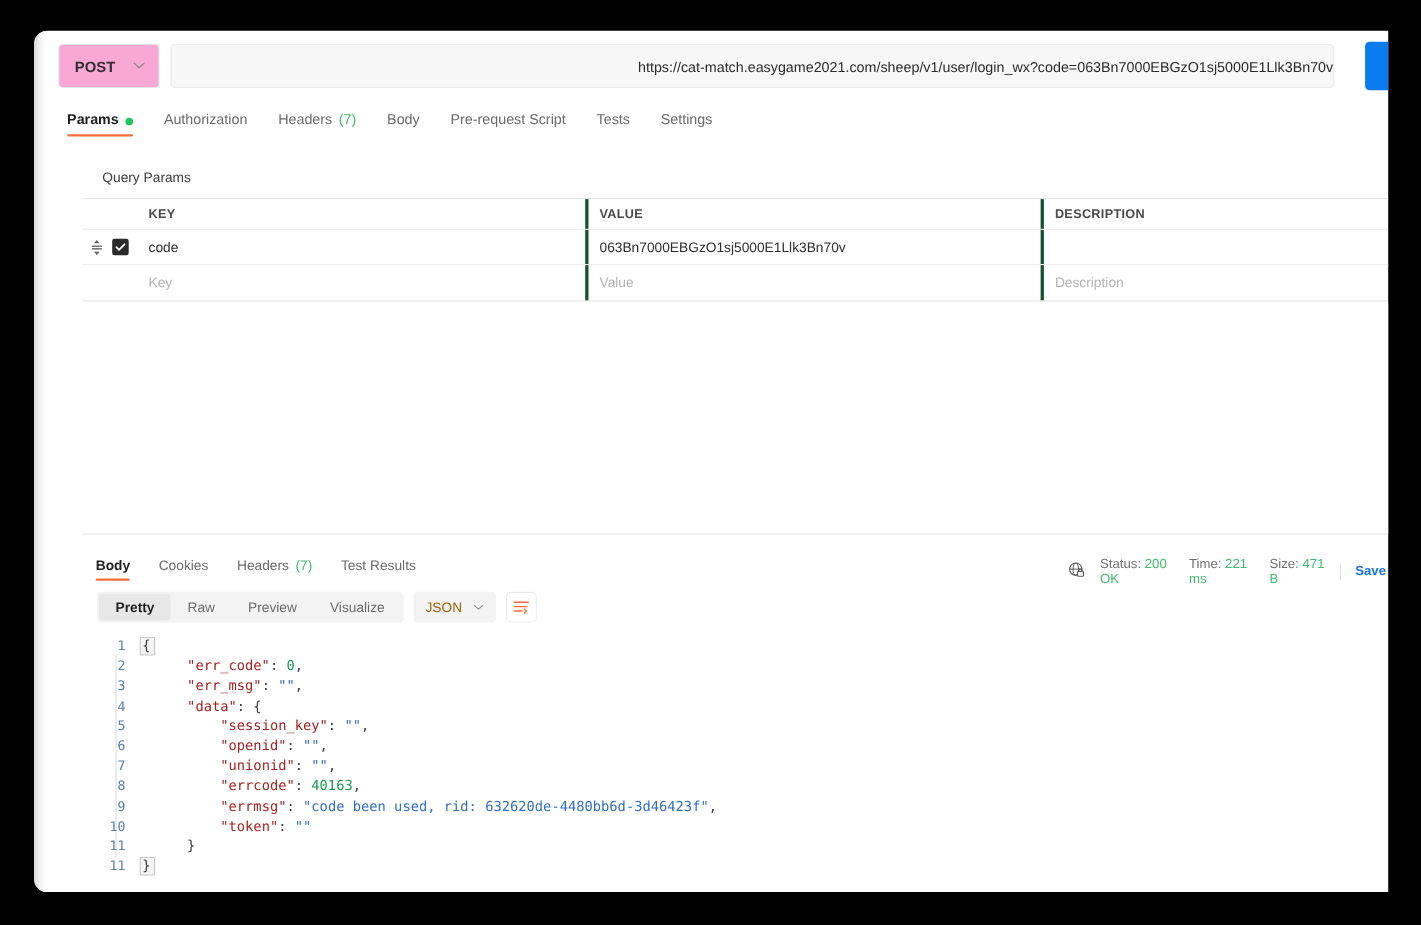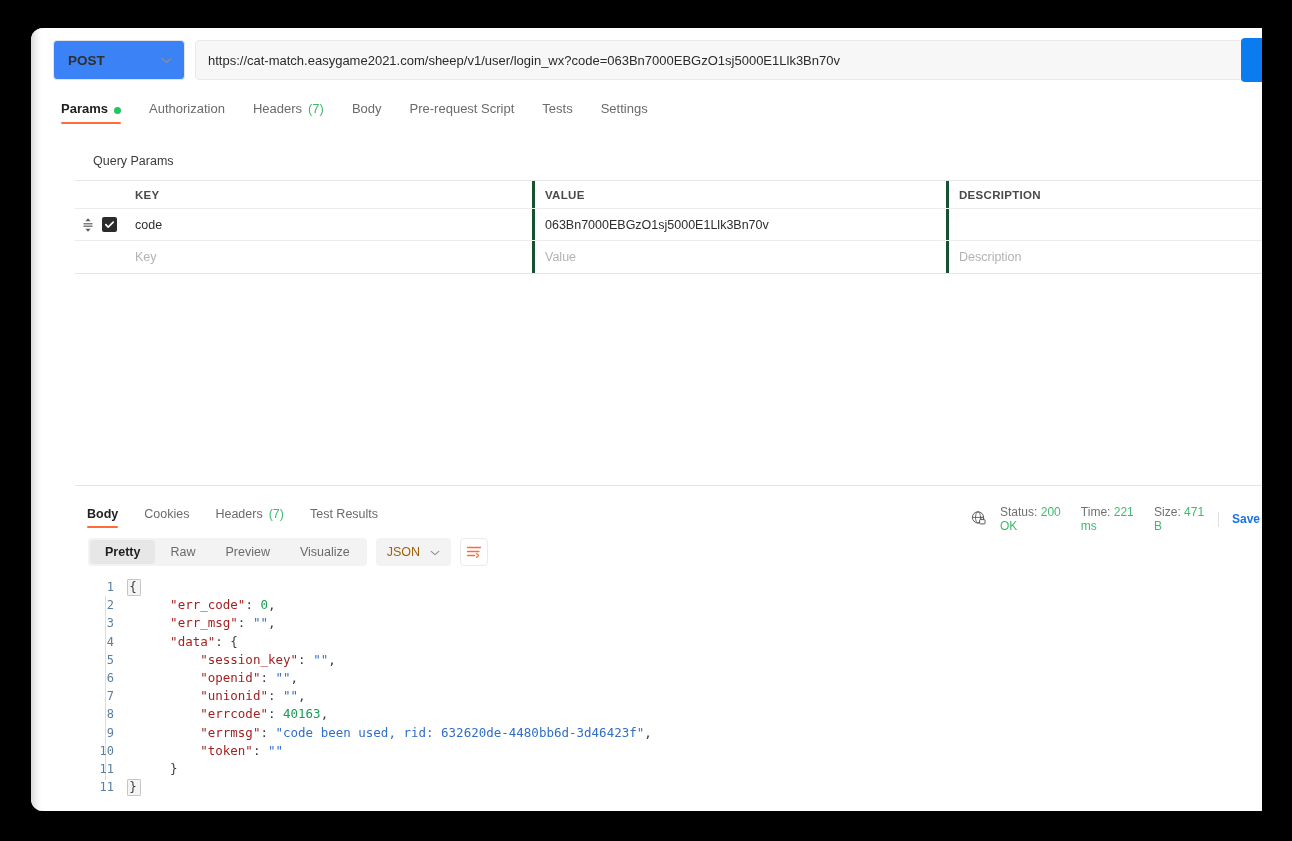--- a/index.html
+++ b/index.html
@@ -27,40 +27,41 @@
     pointer-events: none;
   }
 
   
   .urlrow {
     position: absolute; left: 22px; top: 10px;
     display: flex; align-items: center; gap: 10px;
     width: 1260px; height: 44px;
   }
   .method {
-    width: 132px; height: 40px;
-    background: #3b82f6;
+    width: 92px; height: 40px;
+    background: #f9a8d4;
     border: 1px solid #e4e4e6;
     border-radius: 4px;
     display: flex; align-items: center; justify-content: space-between;
     padding: 0 12px 0 14px;
     font-size: 13.5px; font-weight: 700; color: #2f2f2f;
     cursor: pointer;
   }
   .chev { color: #8d8d8d; font-size: 11px; line-height: 1; }
   .urlbox {
     flex: 0 0 1058px; height: 40px;
     background: #f7f7f7;
     border: 1px solid #eaeaea;
     border-radius: 4px;
     display: flex; align-items: center;
-    padding: 0 12px;
+    padding: 0 0;
     font-size: 13px; color: #2b2b2b;
     white-space: nowrap; overflow: hidden;
     cursor: text;
+    justify-content: flex-end;
   }
   .send-btn {
     position: absolute; left: 1210px; top: 10px;
     width: 80px; height: 44px;
     background: #0a7cf0;
     border-radius: 4px;
     color: #fff; font-size: 14px; font-weight: 600;
     display: flex; align-items: center; justify-content: flex-start;
     padding-left: 24px;
     cursor: pointer;

